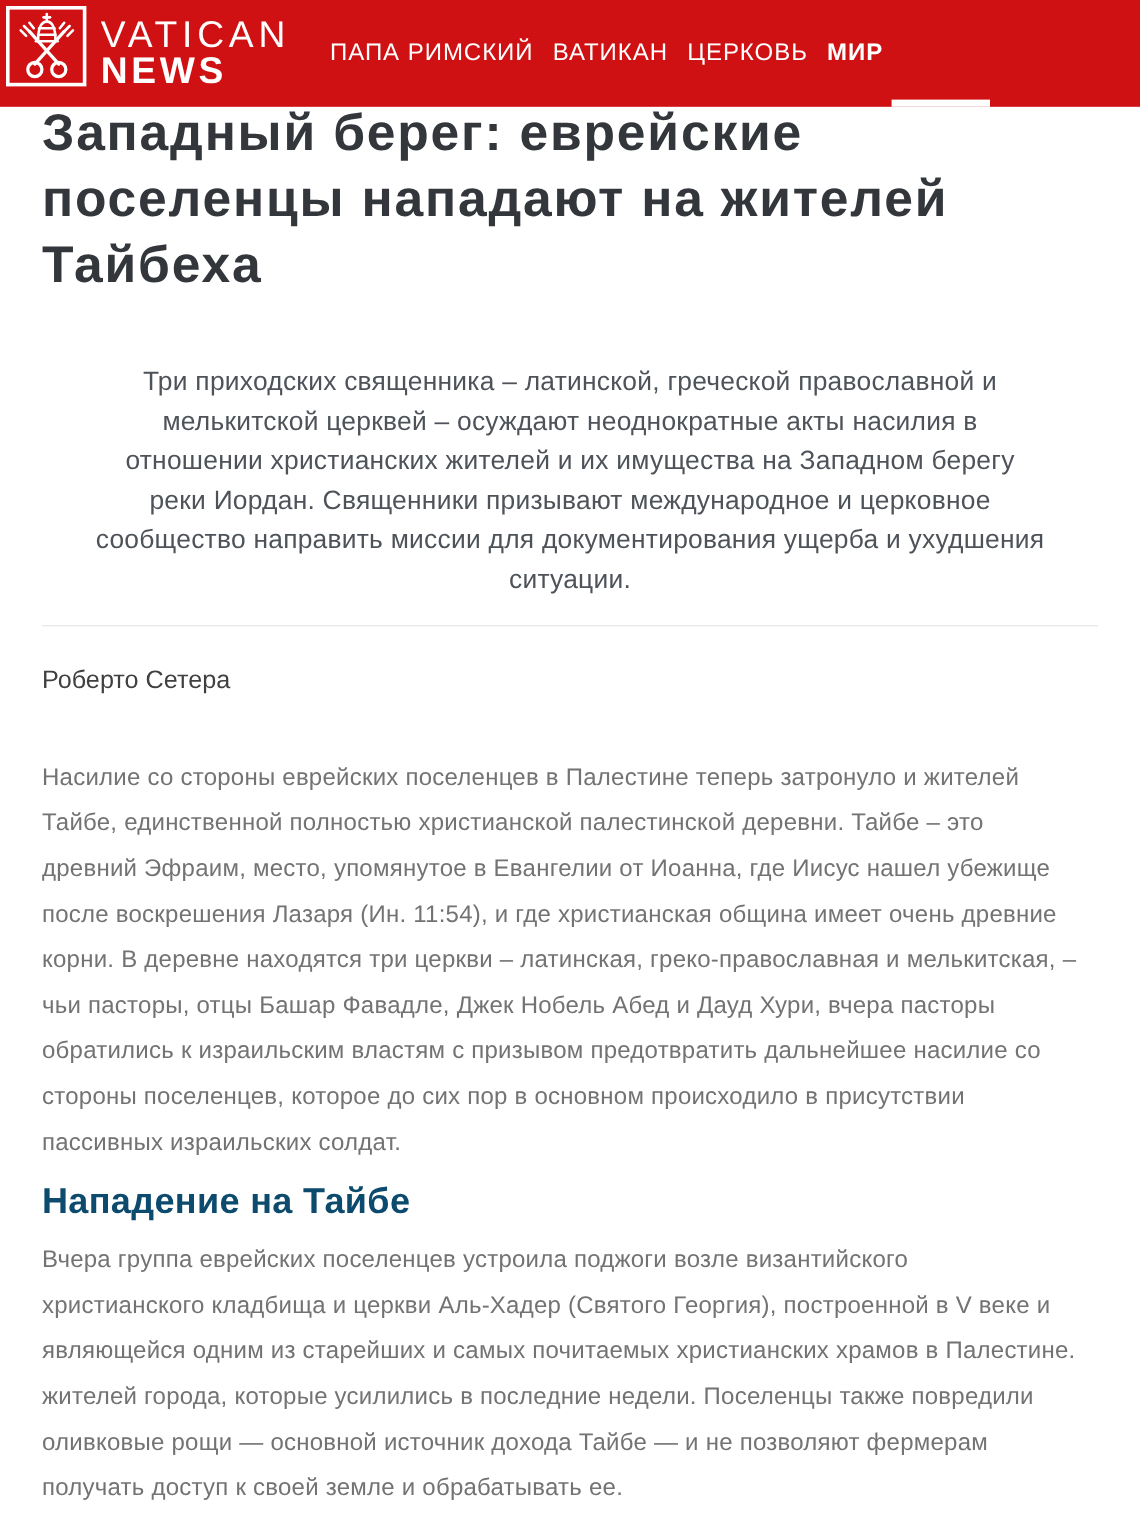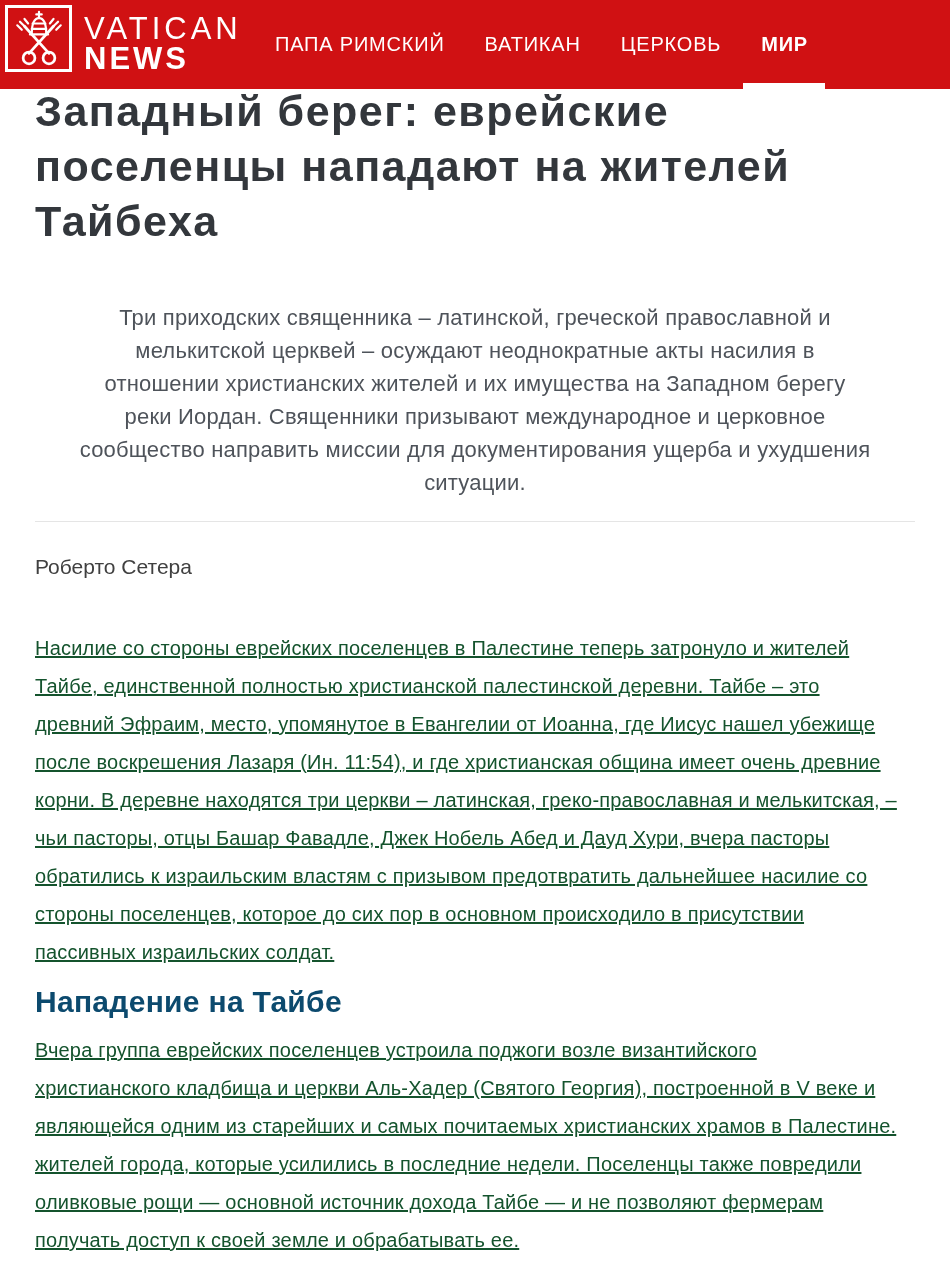--- a/index.html
+++ b/index.html
@@ -29,21 +29,21 @@
   .brand1 {
     display: block; font-size: 31px; line-height: 31px;
     font-weight: 400; letter-spacing: 4px;
   }
   .brand2 {
     display: block; font-size: 31px; line-height: 30px;
     font-weight: 700; letter-spacing: 3px;
   }
   .nav {
     position: absolute; left: 275px; top: 0; height: 89px;
-    display: flex; align-items: center; gap: 40px; text-align: center;
+    display: flex; align-items: center; gap: 16px; text-align: center;
   }
   .nav-item {
     color: #ffffff; font-size: 20px; letter-spacing: 0.8px;
     text-decoration: none; cursor: pointer; white-space: nowrap;
   }
   .nav-item.active { font-weight: 700; }
   .notch {
     position: absolute; left: 743px; top: 83px; width: 82px; height: 6px;
     background: #ffffff;
   }
@@ -65,21 +65,21 @@
 
   .divider {
     margin: 22px 0 0 0; border: none; border-top: 1px solid #e5e5e5; height: 0;
   }
 
   .author {
     margin-top: 33px; color: #404040; font-size: 21px; line-height: 24px;
   }
 
   .para {
-    color: #14532d; font-size: 20px; line-height: 38px; letter-spacing: 0.2px; text-decoration: underline;
+    color: #737373; font-size: 20px; line-height: 38px; letter-spacing: 0.2px;
   }
   .p1 { margin-top: 50px; }
   .p2 { margin-top: 10px; }
 
   .section {
     margin: 12px 0 0 0; color: #0c4a6e;
     font-size: 30px; line-height: 38px; font-weight: 600; letter-spacing: 0.3px;
   }
 </style>
 </head>

